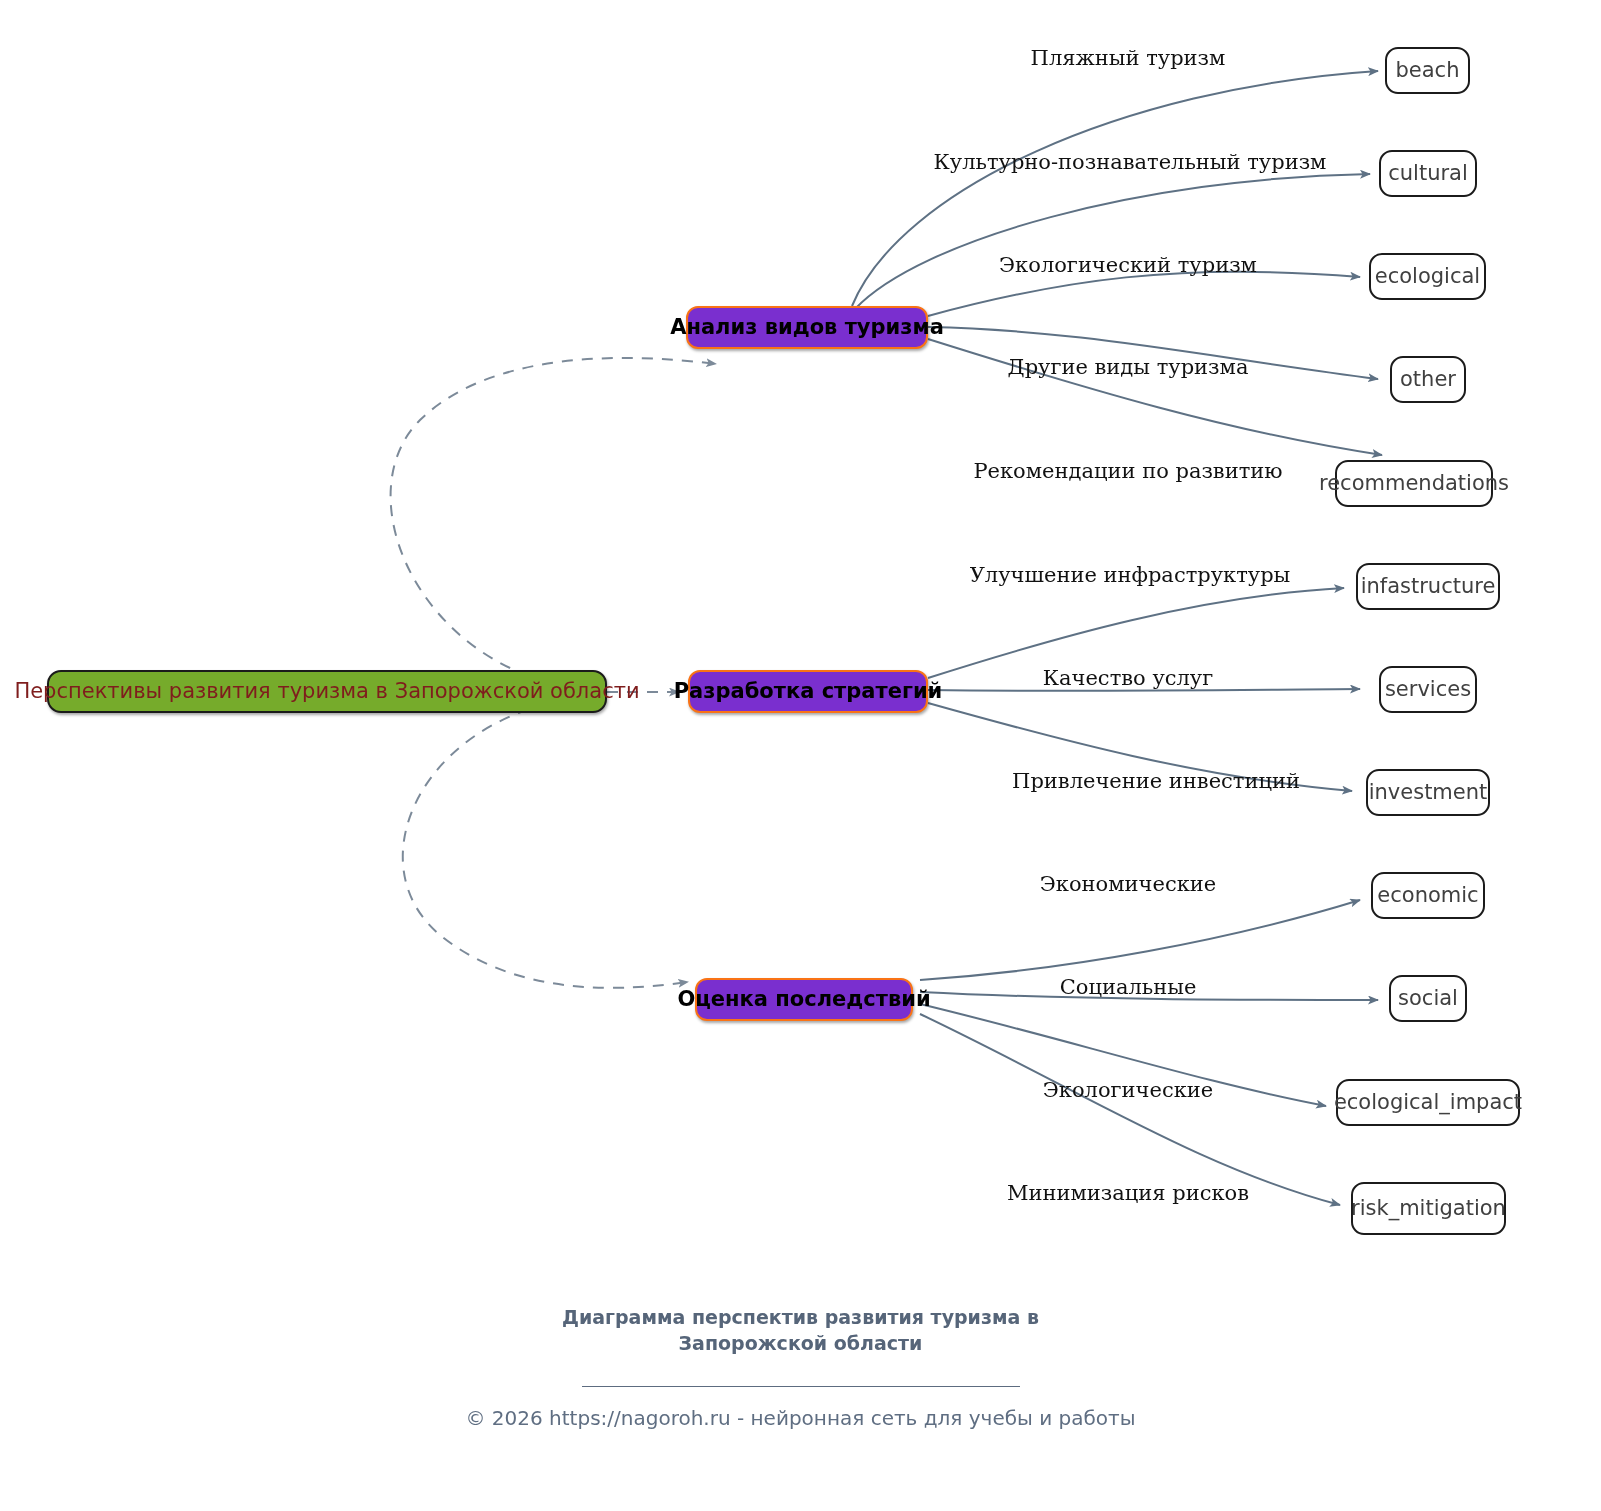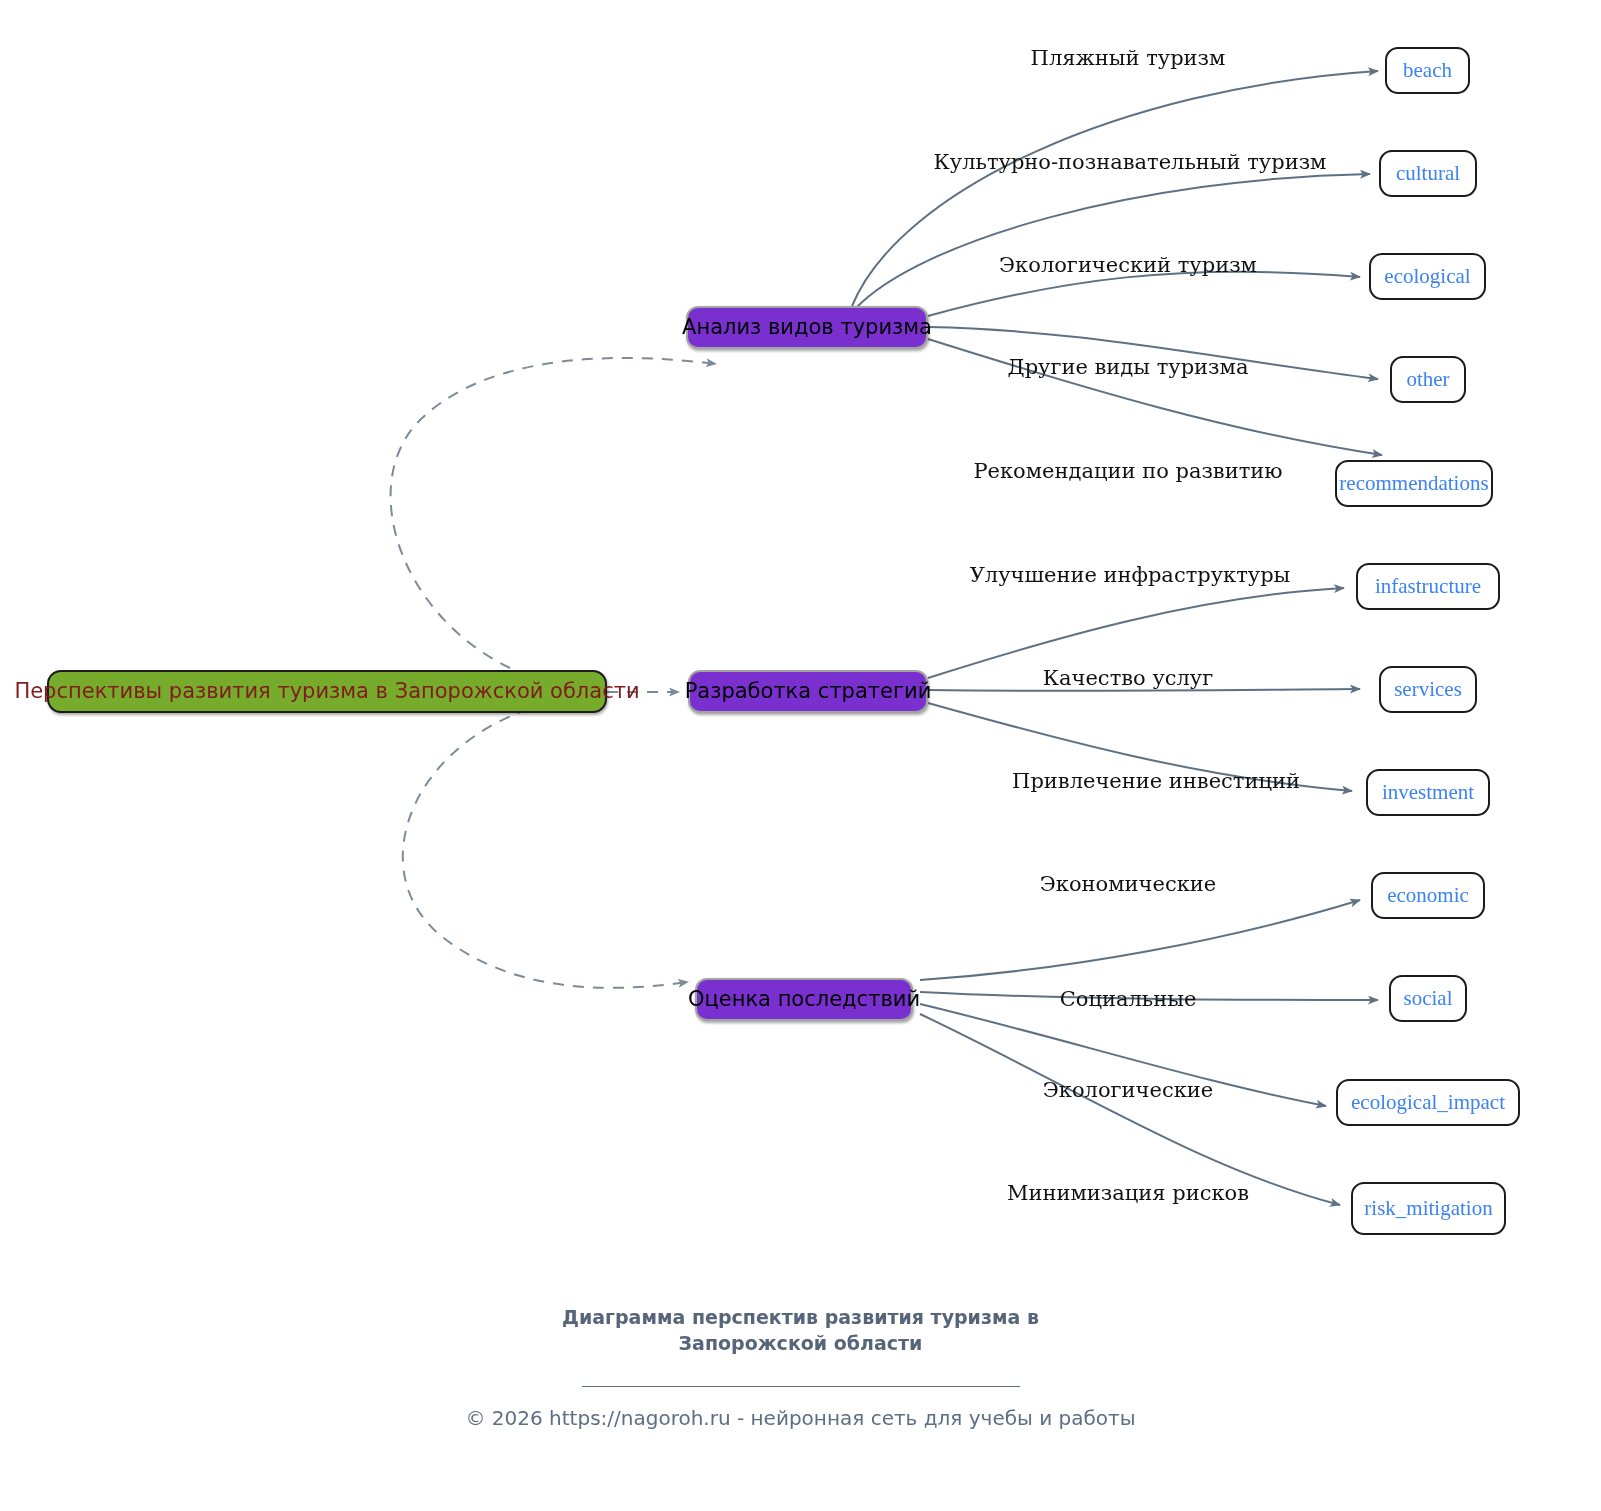--- a/index.html
+++ b/index.html
@@ -34,33 +34,33 @@
   .node-root {
     background: #76ab2b;
     border: 2px solid #1b1b1b;
     border-radius: 14px;
     color: #7f1d1d;
     font-size: 21px;
     box-shadow: 1px 2px 3px rgba(0,0,0,0.35);
   }
   .node-branch {
     background: #7a2fcf;
-    border: 2px solid #a3a3a3;
+    border: 2px solid #f97316;
     border-radius: 12px;
     color: #000000;
     font-size: 21px;
     box-shadow: 1px 2px 3px rgba(0,0,0,0.35);
+    font-weight: bold;
   }
   .node-leaf {
     background: #ffffff;
     border: 2.5px solid #1b1b1b;
     border-radius: 13px;
-    color: #3b82f6;
+    color: #404040;
     font-size: 21px;
-    font-family: Liberation Serif, serif;
   }
   .edge-label {
     position: absolute;
     font-family: "DejaVu Serif", serif;
     font-size: 21px;
     color: #111111;
     white-space: nowrap;
     transform: translateX(-50%);
     line-height: 1;
   }
@@ -141,21 +141,21 @@
 <div class="edge-label" style="left:1130px; top:152px;">Культурно-познавательный туризм</div>
 <div class="edge-label" style="left:1128px; top:255px;">Экологический туризм</div>
 <div class="edge-label" style="left:1128px; top:357px;">Другие виды туризма</div>
 <div class="edge-label" style="left:1128px; top:461px;">Рекомендации по развитию</div>
 
 <div class="edge-label" style="left:1130px; top:565px;">Улучшение инфраструктуры</div>
 <div class="edge-label" style="left:1128px; top:668px;">Качество услуг</div>
 <div class="edge-label" style="left:1128px; top:771px;margin-left:28px;">Привлечение инвестиций</div>
 
 <div class="edge-label" style="left:1128px; top:874px;">Экономические</div>
-<div class="edge-label" style="left:1128px; top:977px;margin-top:12px;">Социальные</div>
+<div class="edge-label" style="left:1128px; top:977px;">Социальные</div>
 <div class="edge-label" style="left:1128px; top:1080px;">Экологические</div>
 <div class="edge-label" style="left:1128px; top:1183px;">Минимизация рисков</div>
 
 <div class="node node-root" style="left:47px; top:670px; width:560px; height:43px;">Перспективы развития туризма в Запорожской области</div>
 
 <div class="node node-branch" style="left:686px; top:306px; width:242px; height:43px;">Анализ видов туризма</div>
 <div class="node node-branch" style="left:688px; top:670px; width:240px; height:43px;">Разработка стратегий</div>
 <div class="node node-branch" style="left:695px; top:978px; width:218px; height:43px;">Оценка последствий</div>
 
 <div class="node node-leaf" style="left:1385px; top:47px; width:85px; height:47px;">beach</div>

